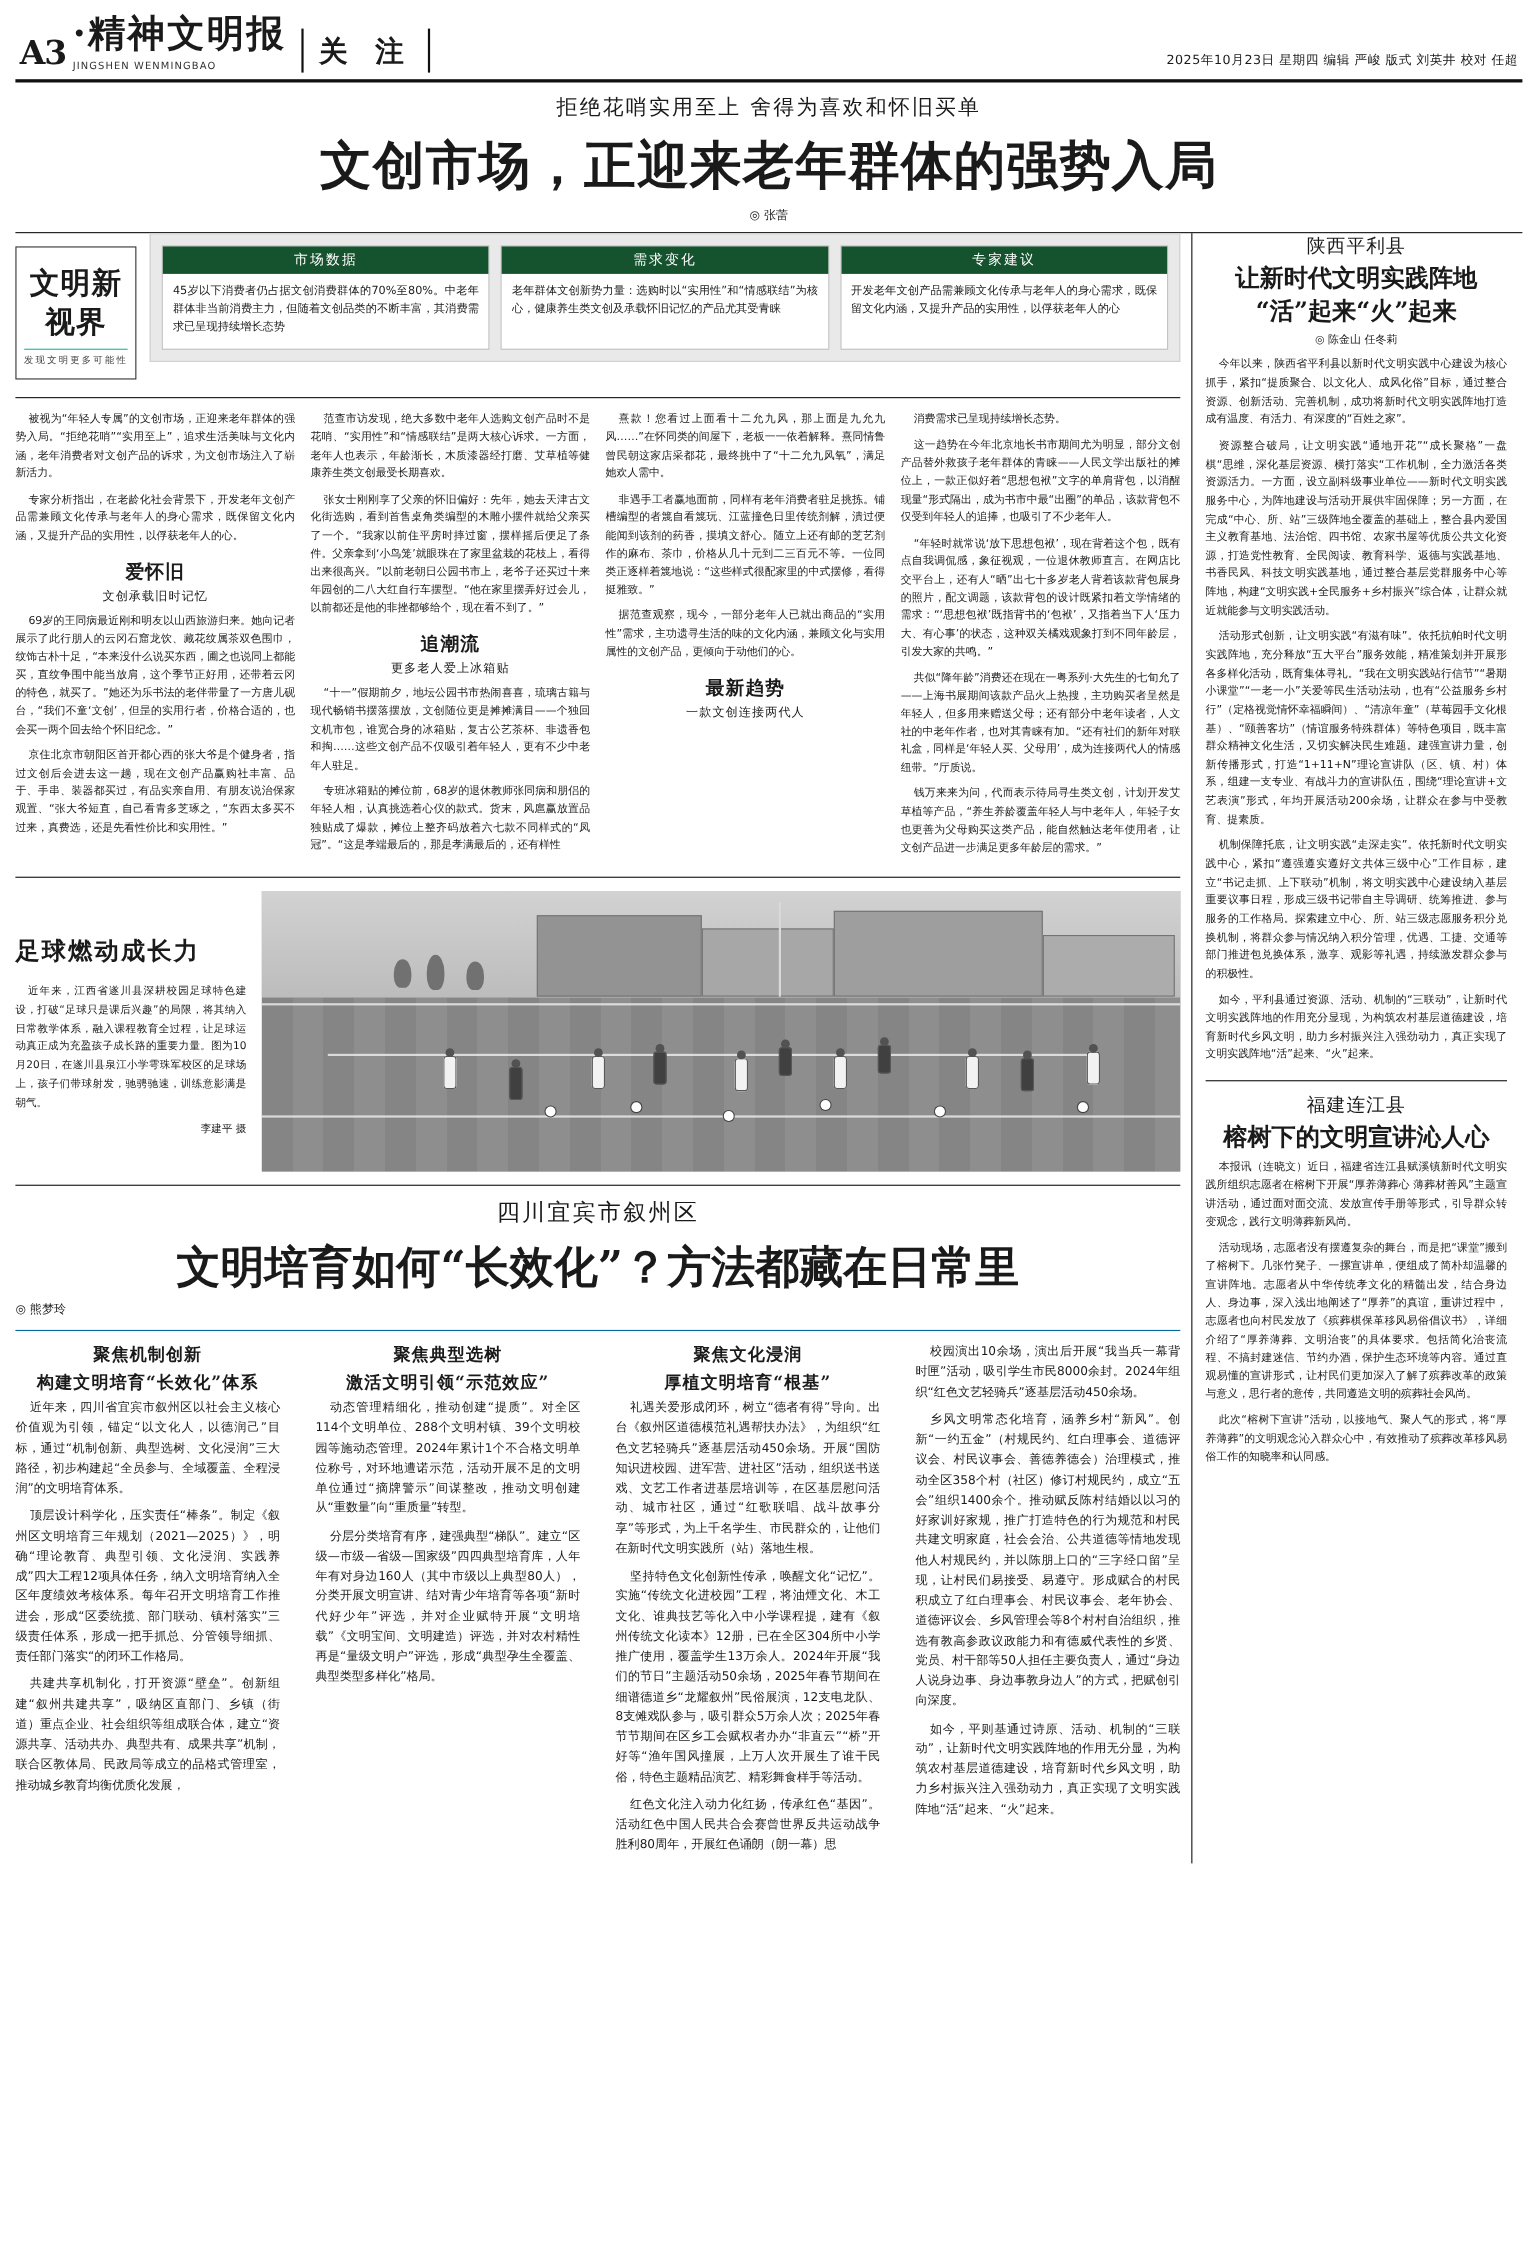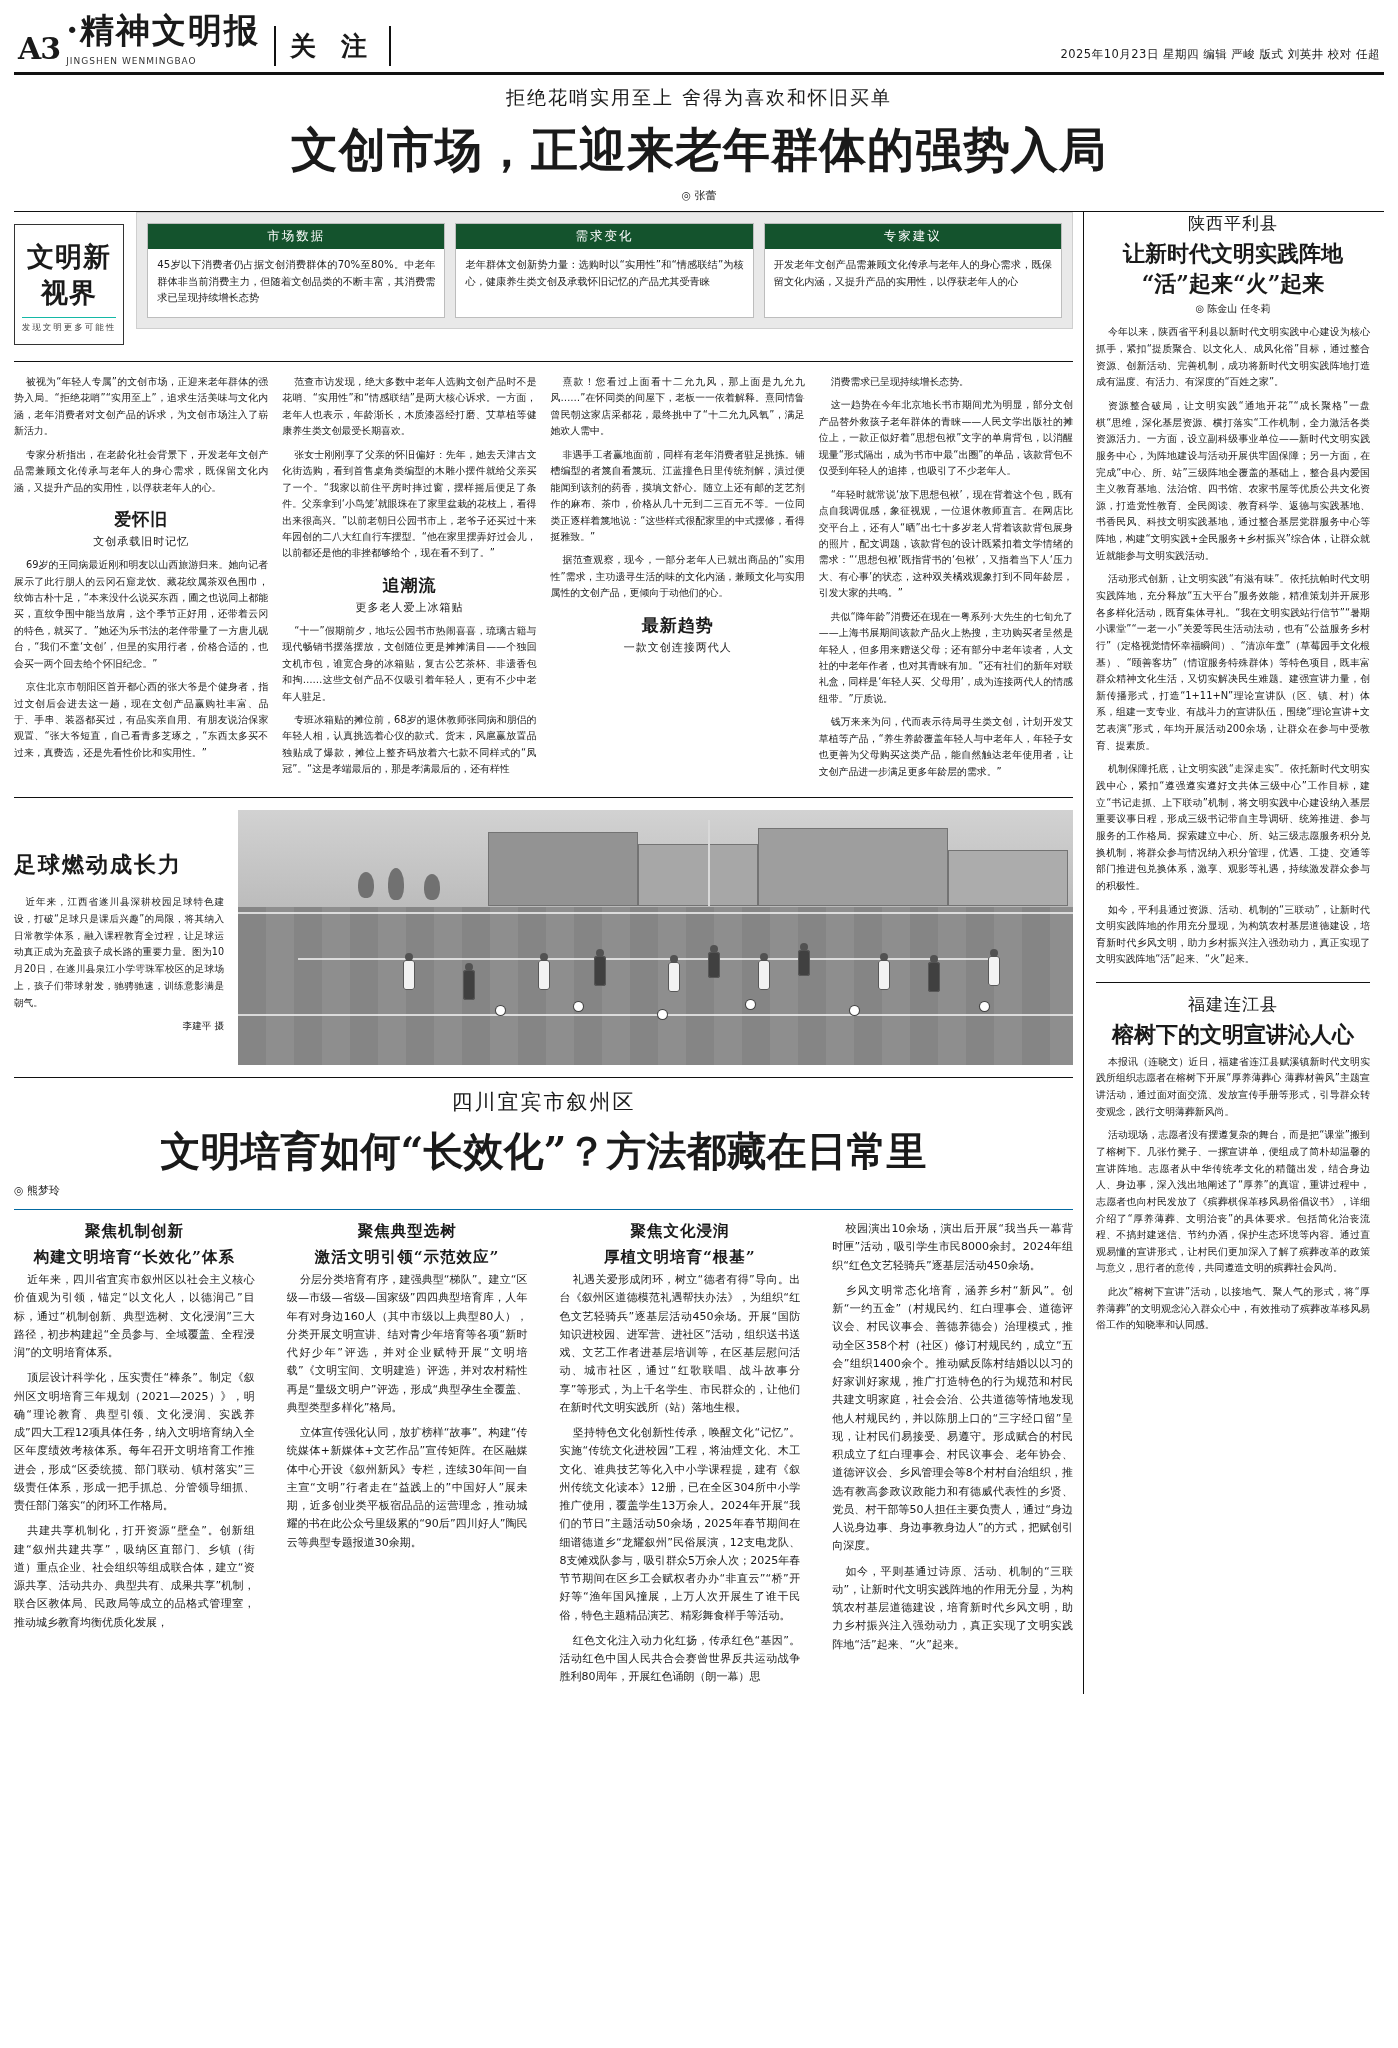--- a/index.html
+++ b/index.html
@@ -239,22 +239,22 @@
           <div class="c">
             <h3>聚焦机制创新</h3>
             <h3 class="second">构建文明培育“长效化”体系</h3>
             <p>近年来，四川省宜宾市叙州区以社会主义核心价值观为引领，锚定“以文化人，以德润己”目标，通过“机制创新、典型选树、文化浸润”三大路径，初步构建起“全员参与、全域覆盖、全程浸润”的文明培育体系。</p>
             <p>顶层设计科学化，压实责任“棒条”。制定《叙州区文明培育三年规划（2021—2025）》，明确“理论教育、典型引领、文化浸润、实践养成”四大工程12项具体任务，纳入文明培育纳入全区年度绩效考核体系。每年召开文明培育工作推进会，形成“区委统揽、部门联动、镇村落实”三级责任体系，形成一把手抓总、分管领导细抓、责任部门落实“的闭环工作格局。</p>
             <p>共建共享机制化，打开资源“壁垒”。创新组建“叙州共建共享”，吸纳区直部门、乡镇（街道）重点企业、社会组织等组成联合体，建立“资源共享、活动共办、典型共有、成果共享”机制，联合区教体局、民政局等成立的品格式管理室，推动城乡教育均衡优质化发展，</p>
           </div>
           <div class="c">
             <h3>聚焦典型选树</h3>
             <h3 class="second">激活文明引领“示范效应”</h3>
+            <p>动态管理精细化，推动创建“提质”。对全区114个文明单位、288个文明村镇、39个文明校园等施动态管理。2024年累计1个不合格文明单位称号，对环地遭诺示范，活动开展不足的文明单位通过“摘牌警示”间谋整改，推动文明创建从“重数量”向“重质量”转型。</p>
             <p>分层分类培育有序，建强典型“梯队”。建立“区级—市级—省级—国家级”四四典型培育库，人年年有对身边160人（其中市级以上典型80人），分类开展文明宣讲、结对青少年培育等各项“新时代好少年”评选，并对企业赋特开展“文明培载”《文明宝间、文明建造）评选，并对农村精性再是“量级文明户”评选，形成“典型孕生全覆盖、典型类型多样化”格局。</p>
-            <p>立体宣传强化认同，放扩榜样“故事”。构建“传统媒体+新媒体+文艺作品”宣传矩阵。在区融媒体中心开设《叙州新风》专栏，连续30年间一自主宣“文明”行者走在“益践上的”中国好人”展未期，近多创业类平板宿品品的运营理念，推动城耀的书在此公众号里级累的“90后”四川好人”陶民云等典型专题报道30余期。</p>
           </div>
           <div class="c">
             <h3>聚焦文化浸润</h3>
             <h3 class="second">厚植文明培育“根基”</h3>
             <p>礼遇关爱形成闭环，树立“德者有得”导向。出台《叙州区道德模范礼遇帮扶办法》，为组织“红色文艺轻骑兵”逐基层活动450余场。开展“国防知识进校园、进军营、进社区”活动，组织送书送戏、文艺工作者进基层培训等，在区基层慰问活动、城市社区，通过“红歌联唱、战斗故事分享”等形式，为上千名学生、市民群众的，让他们在新时代文明实践所（站）落地生根。</p>
             <p>坚持特色文化创新性传承，唤醒文化“记忆”。实施“传统文化进校园”工程，将油煙文化、木工文化、谁典技艺等化入中小学课程提，建有《叙州传统文化读本》12册，已在全区304所中小学推广使用，覆盖学生13万余人。2024年开展“我们的节日”主题活动50余场，2025年春节期间在细谱德道乡“龙耀叙州”民俗展演，12支电龙队、8支傩戏队参与，吸引群众5万余人次；2025年春节节期间在区乡工会赋权者办办“非直云”“桥”开好等“渔年国风撞展，上万人次开展生了谁干民俗，特色主题精品演艺、精彩舞食样手等活动。</p>
             <p>红色文化注入动力化红扬，传承红色“基因”。活动红色中国人民共合会赛曾世界反共运动战争胜利80周年，开展红色诵朗（朗一幕）思</p>
           </div>
           <div class="c">
             <p>校园演出10余场，演出后开展“我当兵一幕背时匣”活动，吸引学生市民8000余封。2024年组织“红色文艺轻骑兵”逐基层活动450余场。</p>

